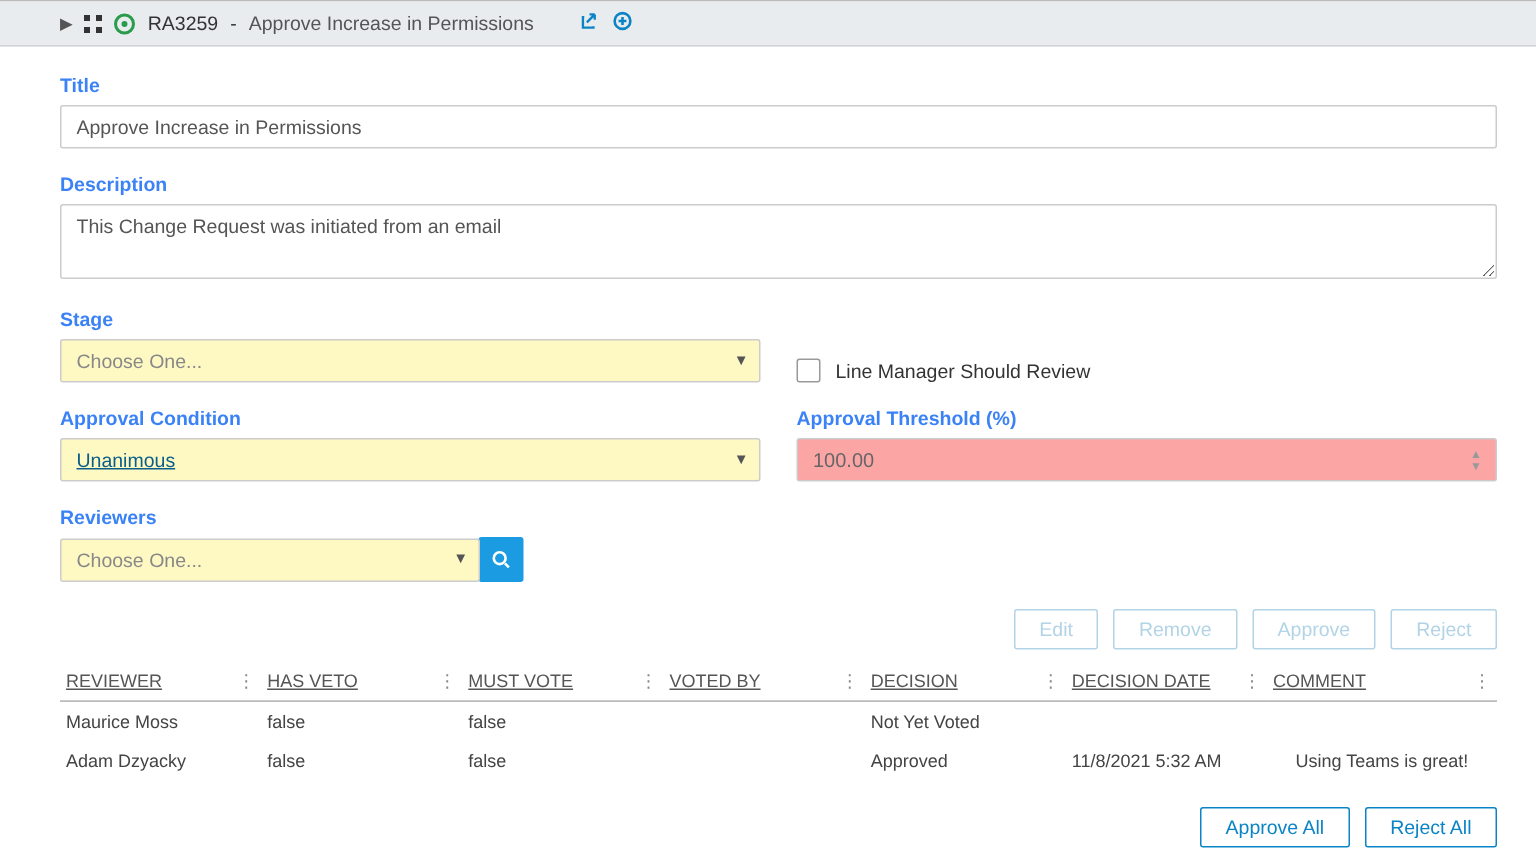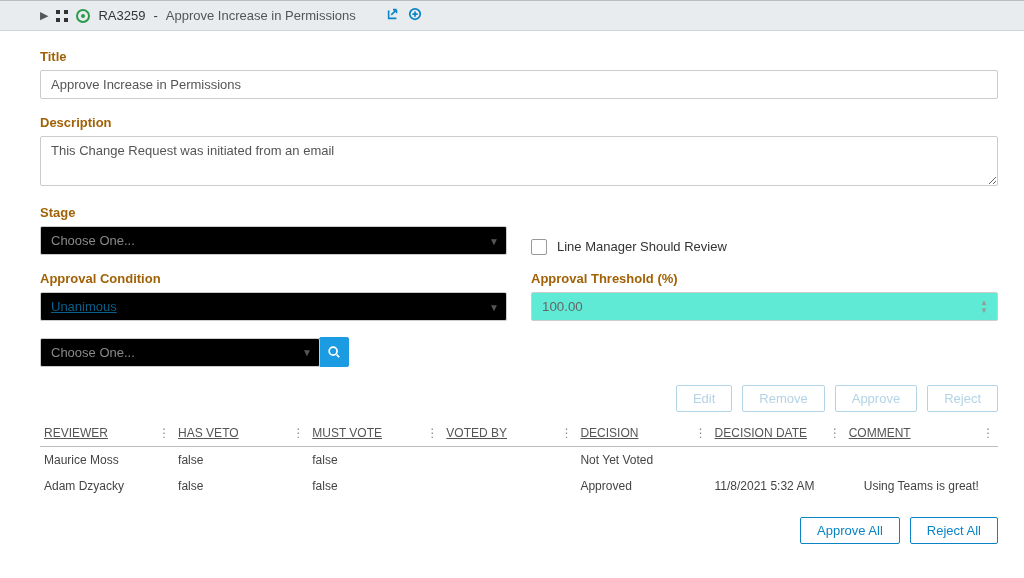--- a/index.html
+++ b/index.html
@@ -6,35 +6,35 @@
   body { margin: 0; font-family: "Segoe UI", Arial, sans-serif; font-size: 13px; color: #333; background: #fff; }
   .page { width: 1024px; height: 578px; position: relative; border-top: 1px solid #bbb; }
   .header-bar { background: #e8ecef; border-bottom: 1px solid #d0d4d7; padding: 6px 10px 6px 40px; display: flex; align-items: center; gap: 8px; }
   .header-bar .caret { color: #555; font-size: 11px; }
   .header-bar .qrish { display:inline-flex; gap:2px; align-items:center;}
   .header-bar .record-id { font-weight: 400; color: #333; }
   .header-bar .record-title { color: #555; }
   .header-bar .spacer { width: 14px; }
   .icon-btn { color: #0b84c6; cursor: pointer; font-weight:bold;}
   .content { padding: 18px 26px 18px 40px; }
-  .field-label { font-weight: 600; color: #a16207; margin-bottom: 6px; }
+  .field-label { font-weight: 600; color: #3b82f6; margin-bottom: 6px; }
   .row { margin-bottom: 16px; }
   .text-input { width: 100%; padding: 6px 10px; border: 1px solid #ccc; border-radius: 2px; font-size: 13px; color: #555; font-family: inherit; }
   .textarea { width: 100%; height: 50px; padding: 6px 10px; border: 1px solid #ccc; border-radius: 2px; font-size: 13px; color: #555; font-family: inherit; resize: both; }
   .two-col { display: flex; gap: 24px; align-items: flex-end;}
   .col-left { flex: 1 1 50%; }
   .col-right { flex: 1 1 50%; }
   .select-wrap { position: relative; }
-  .select-wrap .select-display { width: 100%; border: 1px solid #ccc; border-radius: 2px; padding: 6px 28px 6px 10px; color: #888; background:#000000; cursor:pointer; }
+  .select-wrap .select-display { width: 100%; border: 1px solid #ccc; border-radius: 2px; padding: 6px 28px 6px 10px; color: #888; background:#fef9c3; cursor:pointer; }
   .select-wrap .select-display.value { color: #0a5f8a; text-decoration: underline; }
   .select-wrap .caret-dn { position: absolute; right: 8px; top: 50%; transform: translateY(-50%); font-size: 10px; color: #555; pointer-events:none;}
-  .checkbox-line { display: flex; gap: 10px; padding-top: 24px;}
+  .checkbox-line { display: flex; align-items: center; gap: 10px; padding-top: 24px;}
   .checkbox-box { width: 16px; height: 16px; border: 1px solid #999; border-radius: 2px; background:#fff; cursor:pointer;}
   .num-input-wrap { position: relative; }
-  .num-input { width: 100%; padding: 6px 24px 6px 10px; border: 1px solid #ccc; border-radius: 2px; background: #5eead4; color: #666; }
+  .num-input { width: 100%; padding: 6px 24px 6px 10px; border: 1px solid #ccc; border-radius: 2px; background: #fca5a5; color: #666; }
   .num-spinner { position:absolute; right:4px; top:3px; bottom:3px; width:14px; display:flex; flex-direction:column; justify-content:center; color:#999; font-size:8px; line-height:8px;}
   .reviewer-row { display:flex; align-items:center; gap:0;}
   .reviewer-select { width: 280px; }
   .search-btn { width: 30px; height: 30px; background: #1b9ce2; color: #fff; display:flex; align-items:center; justify-content:center; border-radius:2px; cursor:pointer; border:1px solid #1b9ce2; margin-left:-1px;}
   .action-bar { display:flex; justify-content:flex-end; gap:10px; margin: 18px 0 8px 0;}
   .btn { border: 1px solid #7fb8d6; color: #7fb8d6; background:#fff; padding: 5px 16px; border-radius:2px; font-size:13px; cursor:default; opacity:0.6;}
   .btn.enabled { color:#0b84c6; border-color:#0b84c6; opacity:1; cursor:pointer;}
   table.grid { width: 100%; border-collapse: collapse; font-size: 12px; }
   table.grid thead th { text-align:left; font-weight:400; color:#555; text-decoration:underline; padding:6px 4px; border-bottom:1px solid #bbb; position:relative;}
   table.grid thead th .col-menu { position:absolute; right:4px; top:6px; color:#888; font-size:12px; cursor:pointer;}
@@ -118,20 +118,21 @@
           <input class="num-input" readonly="" value="100.00" style="">
           <div class="num-spinner">
               <span>▲</span>
               <span>▼</span>
             </div>
         </div>
       </div>
     </div>
 
     <div class="row">
+      <div class="field-label">Reviewers</div>
       <div class="reviewer-row">
         <div class="select-wrap reviewer-select">
           <div class="select-display">Choose One...</div>
           <span class="caret-dn">▼</span>
         </div>
         <div class="search-btn">
           <svg width="14" height="14" viewBox="0 0 16 16" fill="none" stroke="#fff" stroke-width="2">
               <circle cx="7" cy="7" r="4.5"></circle>
               <path d="M11 11 L14 14"></path>
             </svg>

